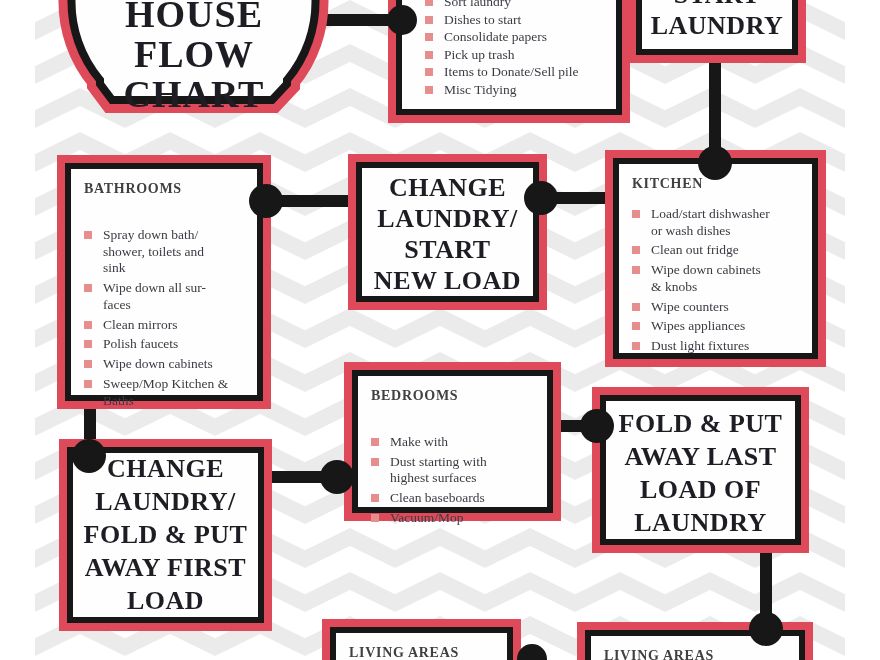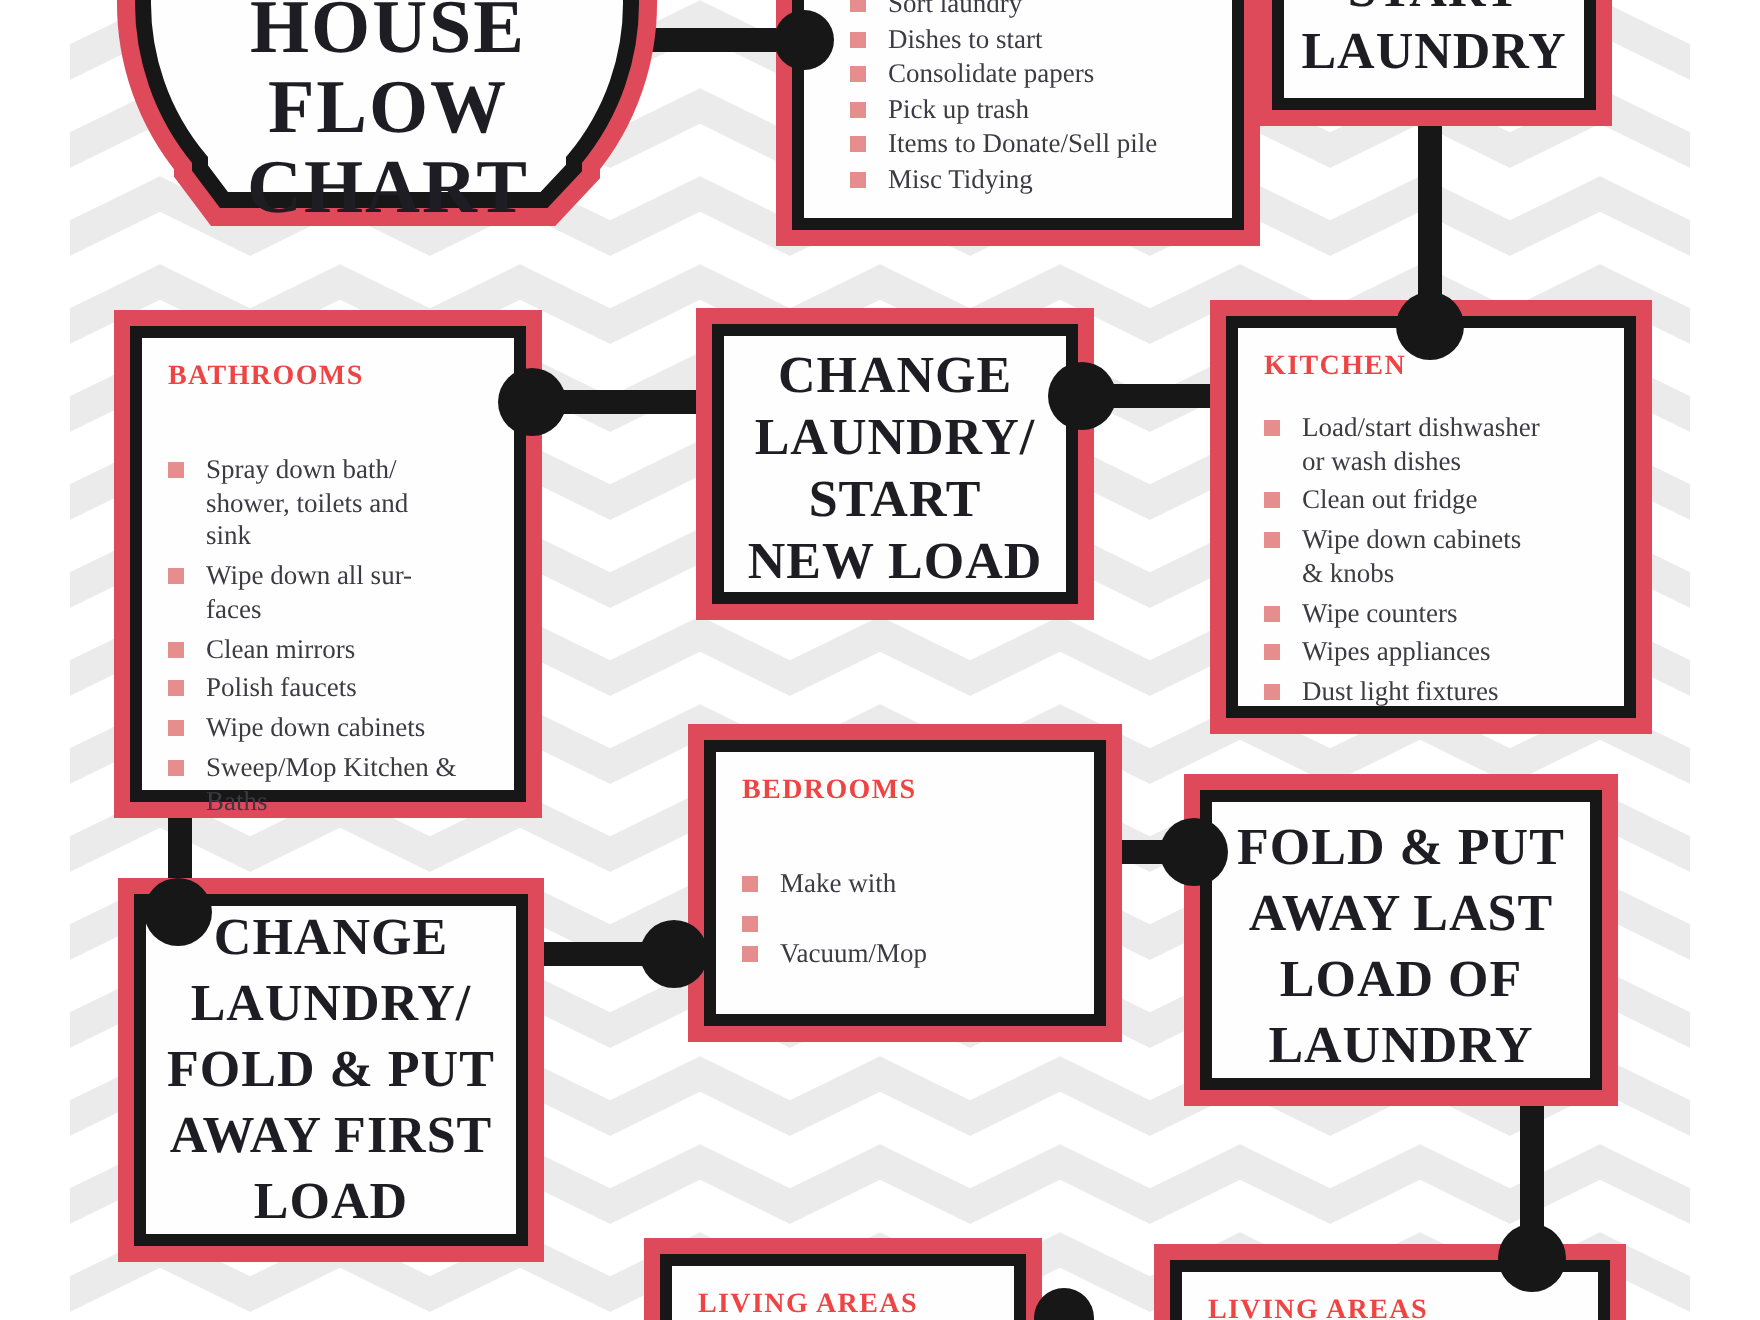--- a/index.html
+++ b/index.html
@@ -19,21 +19,21 @@
   .node{
     position:absolute;background:#fefefe;border:6px solid var(--ink);
     box-shadow:0 0 0 8px var(--red);box-sizing:border-box;z-index:2;
   }
   .label-node{
     display:flex;align-items:flex-end;justify-content:center;text-align:center;
     font-weight:700;color:#1e1d24;white-space:pre-line;letter-spacing:.5px;
   }
   .bottom-align{align-items:flex-end;}
   .node-title{
-    font-weight:700;font-size:14px;letter-spacing:.7px;color:#ef4444;
+    font-weight:700;font-size:14px;letter-spacing:.7px;color:#404040;
     padding:12px 0 0 13px;
   }
   .checklist{list-style:none;margin:30px 0 0 0;padding:0 6px 0 13px;}
   .checklist li{
     display:flex;gap:11px;font-size:13.5px;line-height:1.24;
     color:var(--text);margin-bottom:3px;
   }
   .bullet{flex:0 0 auto;width:8px;height:8px;background:var(--salmon);margin-top:4px;}
   .item-text{white-space:pre-line;}
   .tidy-list{position:absolute;left:10px;right:2px;bottom:10px;margin:0;}
@@ -186,20 +186,26 @@
 
   <div class="node" style="left:352px;top:370px;width:201px;height:143px;">
     <div class="node-title">BEDROOMS</div>
     <ul class="checklist">
       <li>
           <span class="bullet"></span>
           <span class="item-text">Make with</span>
         </li>
       <li>
           <span class="bullet"></span>
+          <span class="item-text">Dust starting with
+highest surfaces</span>
+        </li>
+      <li>
+          <span class="bullet"></span>
+          <span class="item-text">Clean baseboards</span>
         </li>
       <li>
           <span class="bullet"></span>
           <span class="item-text">Vacuum/Mop</span>
         </li>
     </ul>
   </div>
 
   <div class="node label-node" style="left:600px;top:395px;width:201px;height:150px;font-size:26px;line-height:33px;">
     <span>FOLD &amp; PUT

